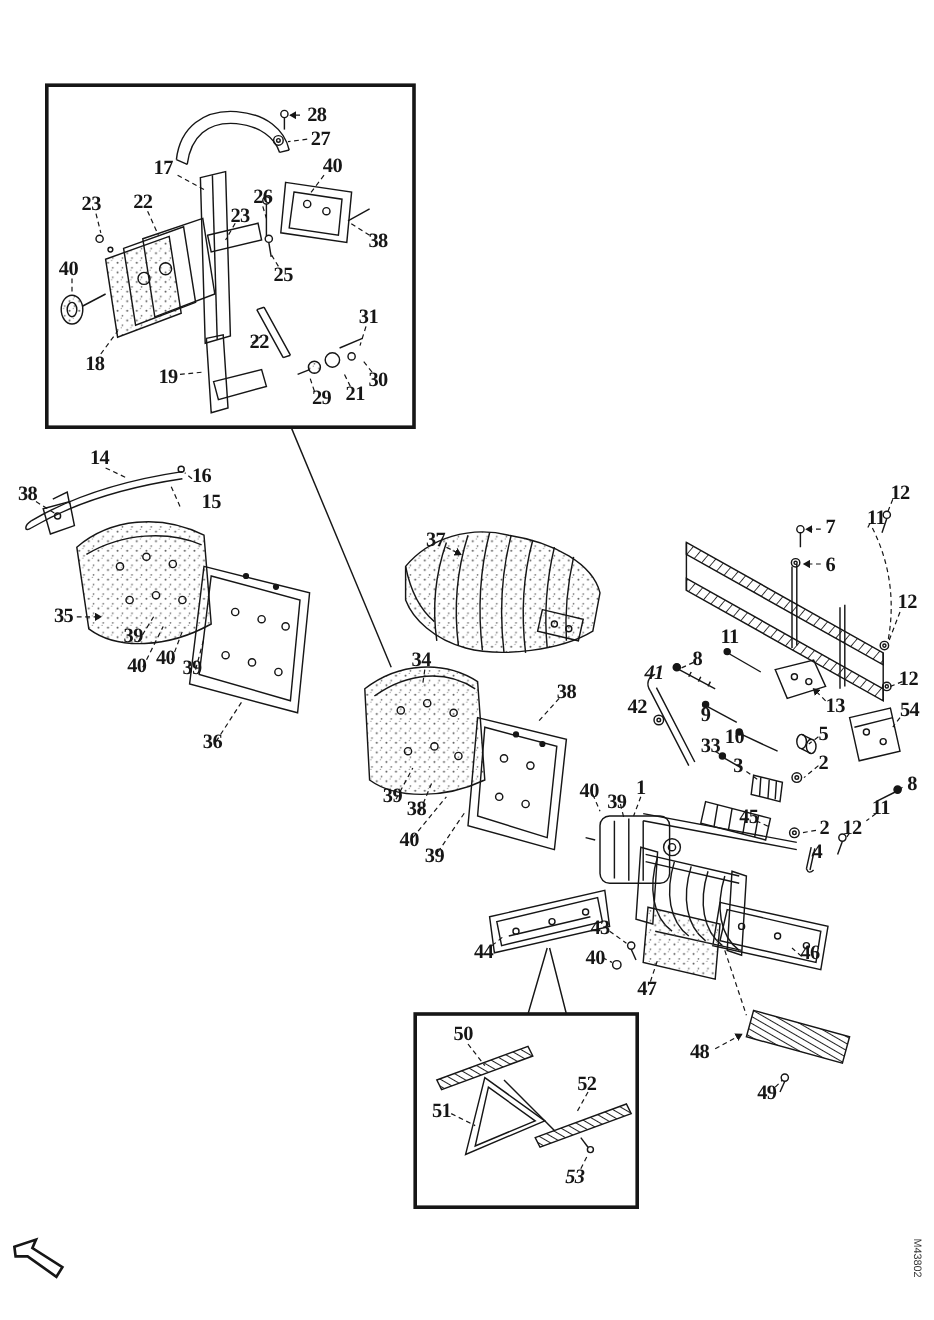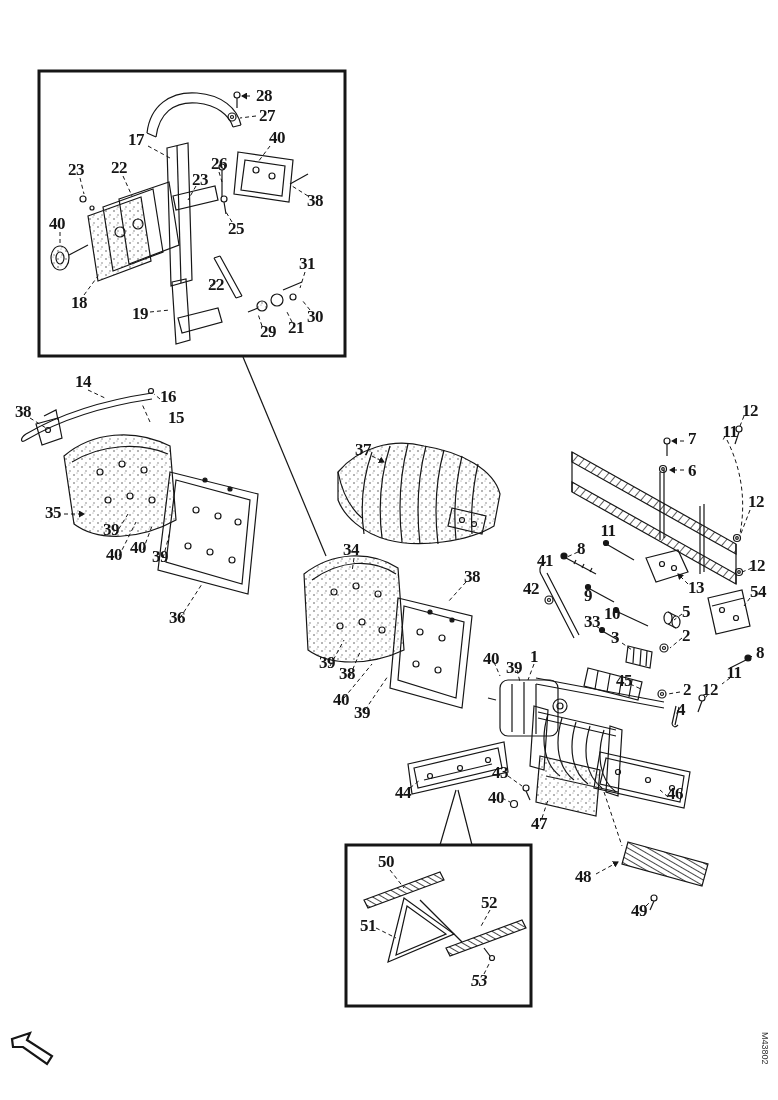--- a/index.html
+++ b/index.html
@@ -421,21 +421,21 @@
       <div class="callout" style="left: 148px; top: 418px; margin-left: 28px;">15</div>
       <div class="callout" style="left: 53px; top: 513px;">35</div>
       <div class="callout" style="left: 111px; top: 530px;">39</div>
       <div class="callout" style="left: 114px; top: 555px;">40</div>
       <div class="callout" style="left: 138px; top: 548px;">40</div>
       <div class="callout" style="left: 160px; top: 557px;">39</div>
       <div class="callout" style="left: 177px; top: 618px; text-align: right;">36</div>
       <div class="callout" style="left: 363px; top: 450px;">37</div>
       <div class="callout" style="left: 351px; top: 550px;">34</div>
       <div class="callout" style="left: 472px; top: 577px;">38</div>
-      <div class="callout" style="left: 545px; top: 561px;">41</div>
+      <div class="callout" style="left: 545px; top: 561px; font-style: italic;">41</div>
       <div class="callout" style="left: 531px; top: 589px;">42</div>
       <div class="callout" style="left: 327px; top: 663px;">39</div>
       <div class="callout" style="left: 347px; top: 674px;">38</div>
       <div class="callout" style="left: 341px; top: 700px;">40</div>
       <div class="callout" style="left: 362px; top: 713px;">39</div>
       <div class="callout" style="left: 491px; top: 659px;">40</div>
       <div class="callout" style="left: 514px; top: 668px;">39</div>
       <div class="callout" style="left: 534px; top: 657px;">1</div>
       <div class="callout" style="left: 692px; top: 439px;">7</div>
       <div class="callout" style="left: 692px; top: 471px;">6</div>

